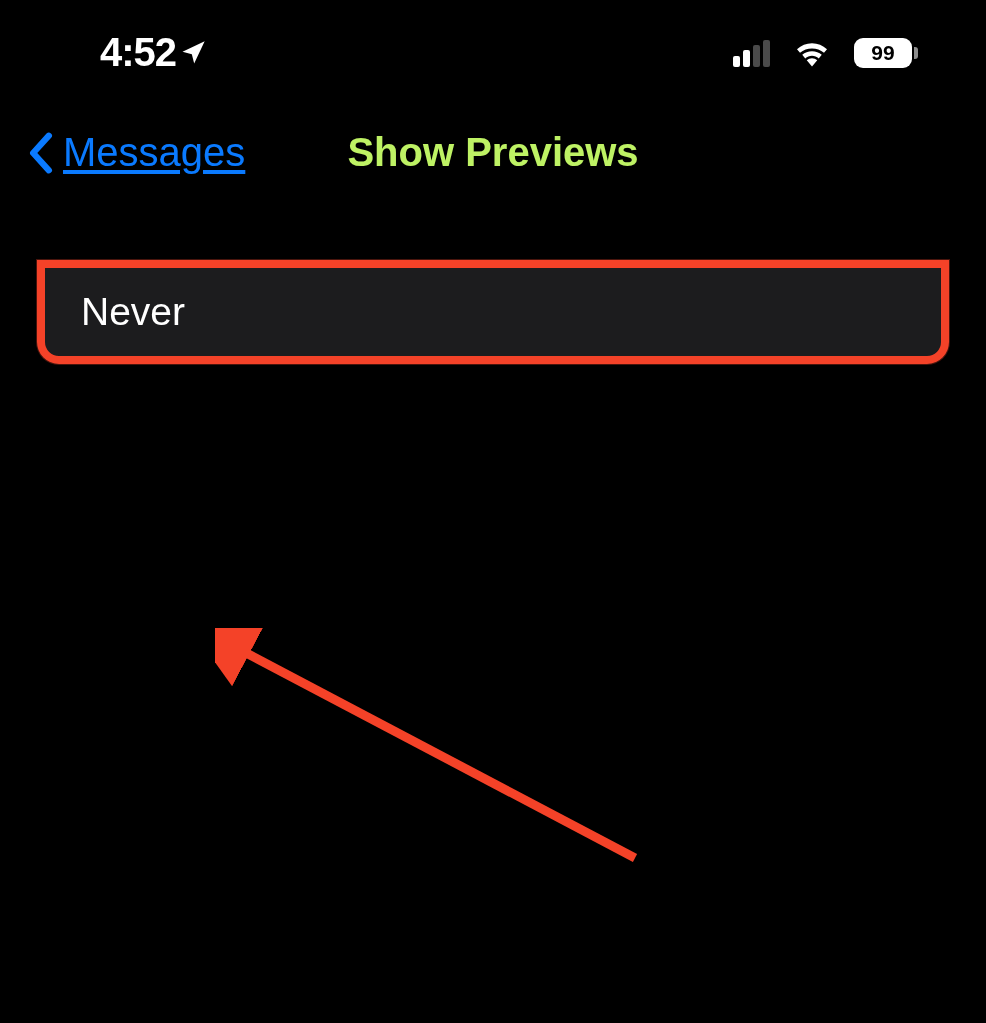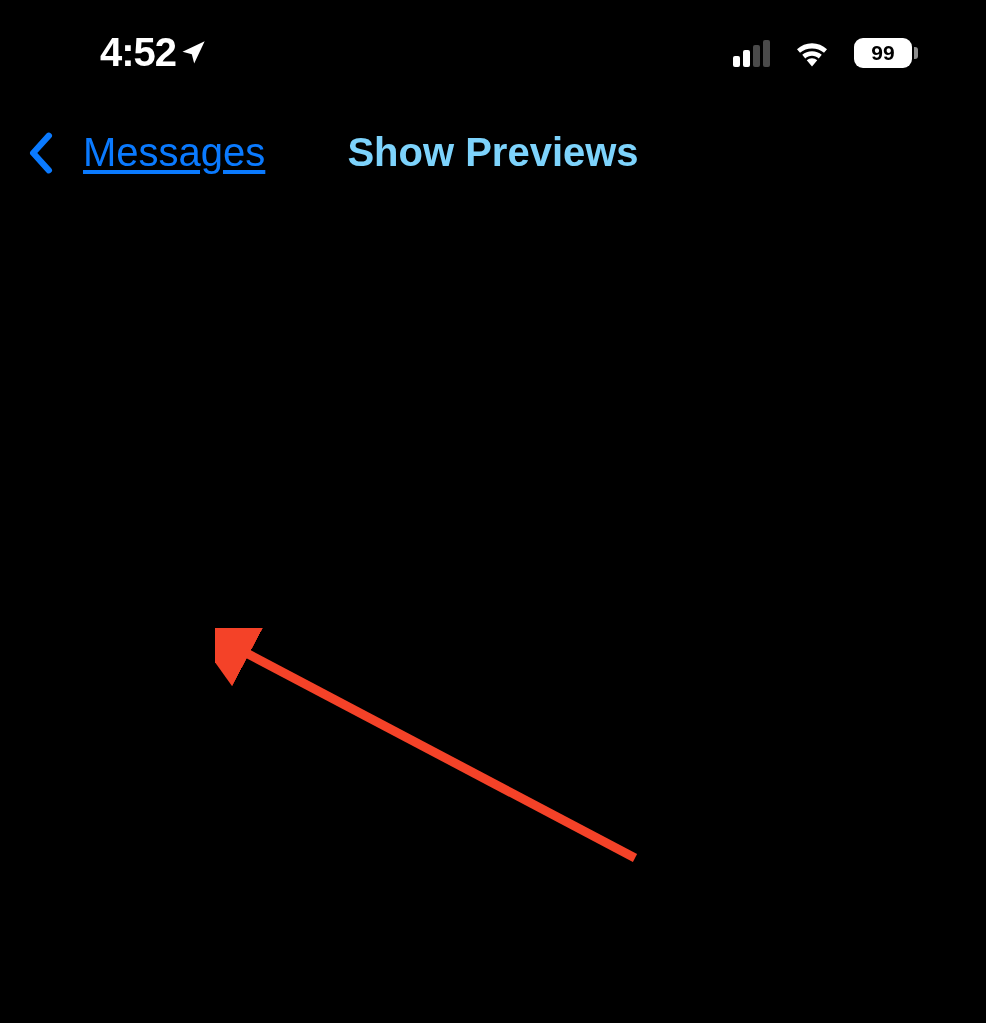--- a/index.html
+++ b/index.html
@@ -97,27 +97,26 @@
     }
     .chevron-left {
       width: 32px;
       height: 44px;
     }
     .back-label {
       font-size: 40px;
       font-weight: 400;
       text-decoration: underline;
       text-underline-offset: 4px;
-      margin-left: 20px;
     }
     .page-title {
       position: absolute;
       left: 50%;
       transform: translateX(-50%);
-      color: #7dd3fc;
+      color: #bef264;
       font-size: 40px;
       font-weight: 600;
     }
     
     
     .options-container {
       margin: 65px 37px 0 37px;
       background: #1c1c1e;
       border-radius: 22px;
       overflow: visible;
@@ -197,20 +196,23 @@
   <div class="back-button">
     <svg class="chevron-left" viewBox="0 0 16 28" fill="none" stroke="#0a7aff" stroke-width="4" stroke-linecap="round" stroke-linejoin="round">
       <polyline points="13,3 3,14 13,25"></polyline>
     </svg>
     <span class="back-label">Messages</span>
   </div>
   <div class="page-title">Show Previews</div>
 </div>
 
 <div class="options-container">
+  <div class="option-row highlight-box">
+    <span>Never</span>
+  </div>
 </div>
 
 <svg class="annotation-arrow" viewBox="0 0 440 250">
   <defs>
     <marker id="arrowhead" markerWidth="8" markerHeight="8" refX="2" refY="4" orient="auto">
       <polygon points="0 0, 8 4, 0 8" fill="#f44228"></polygon>
     </marker>
   </defs>
   <line x1="420" y1="230" x2="18" y2="18" stroke="#f44228" stroke-width="9" marker-end="url(#arrowhead)"></line>
 </svg>

